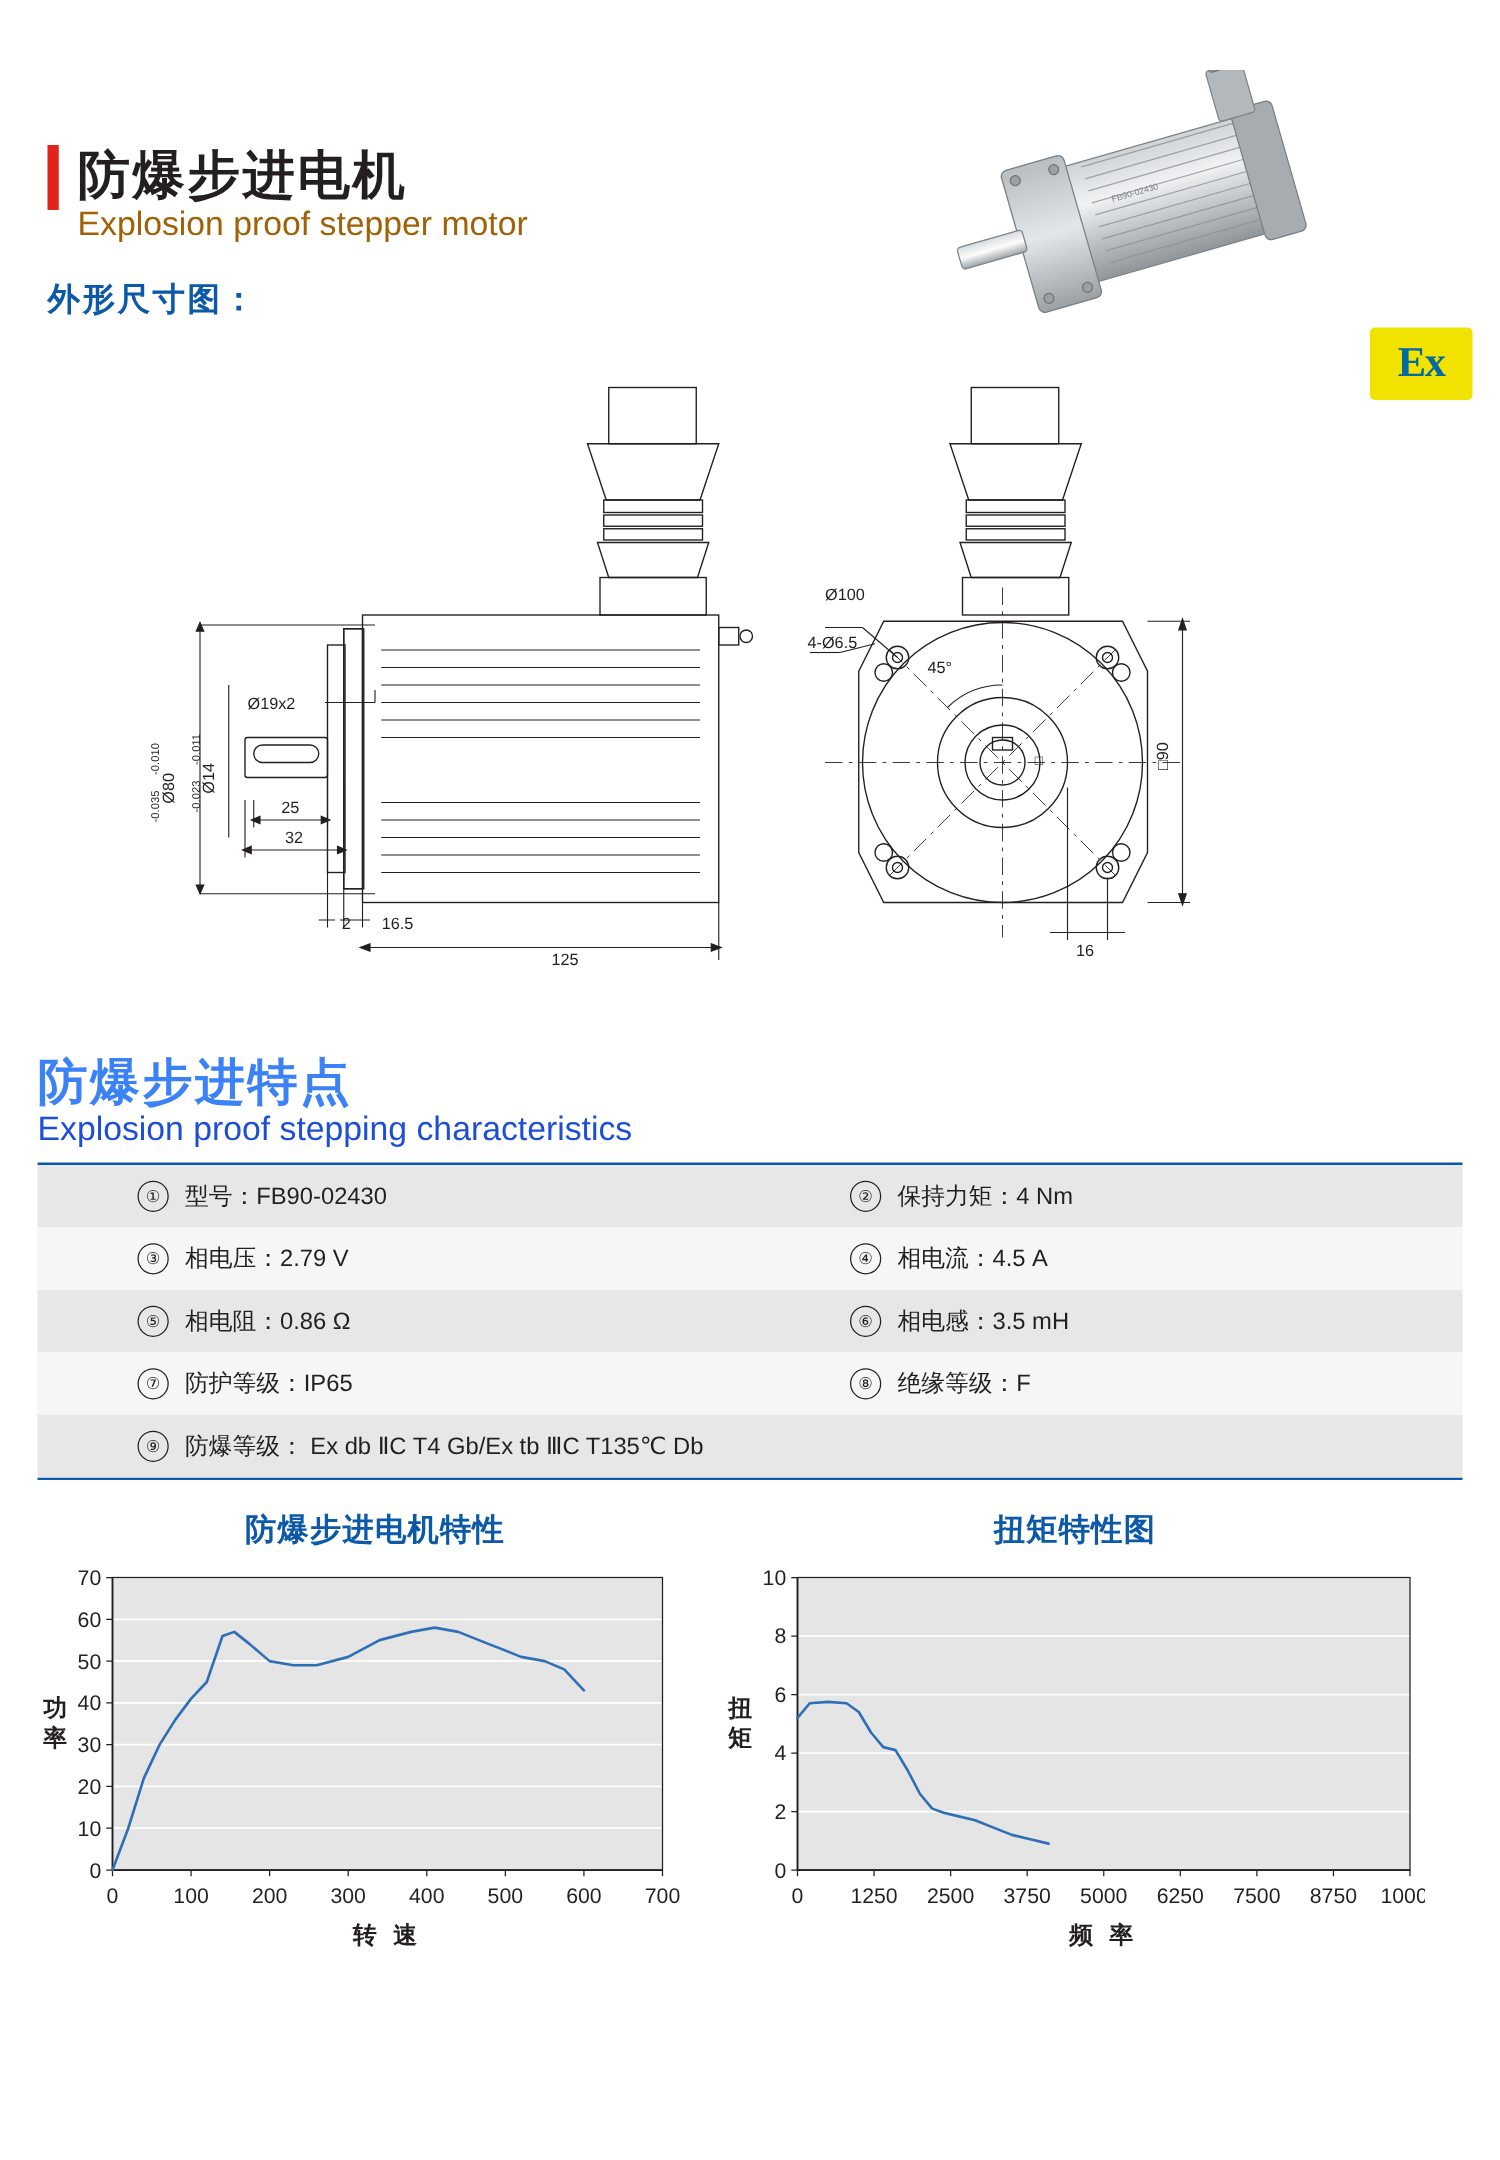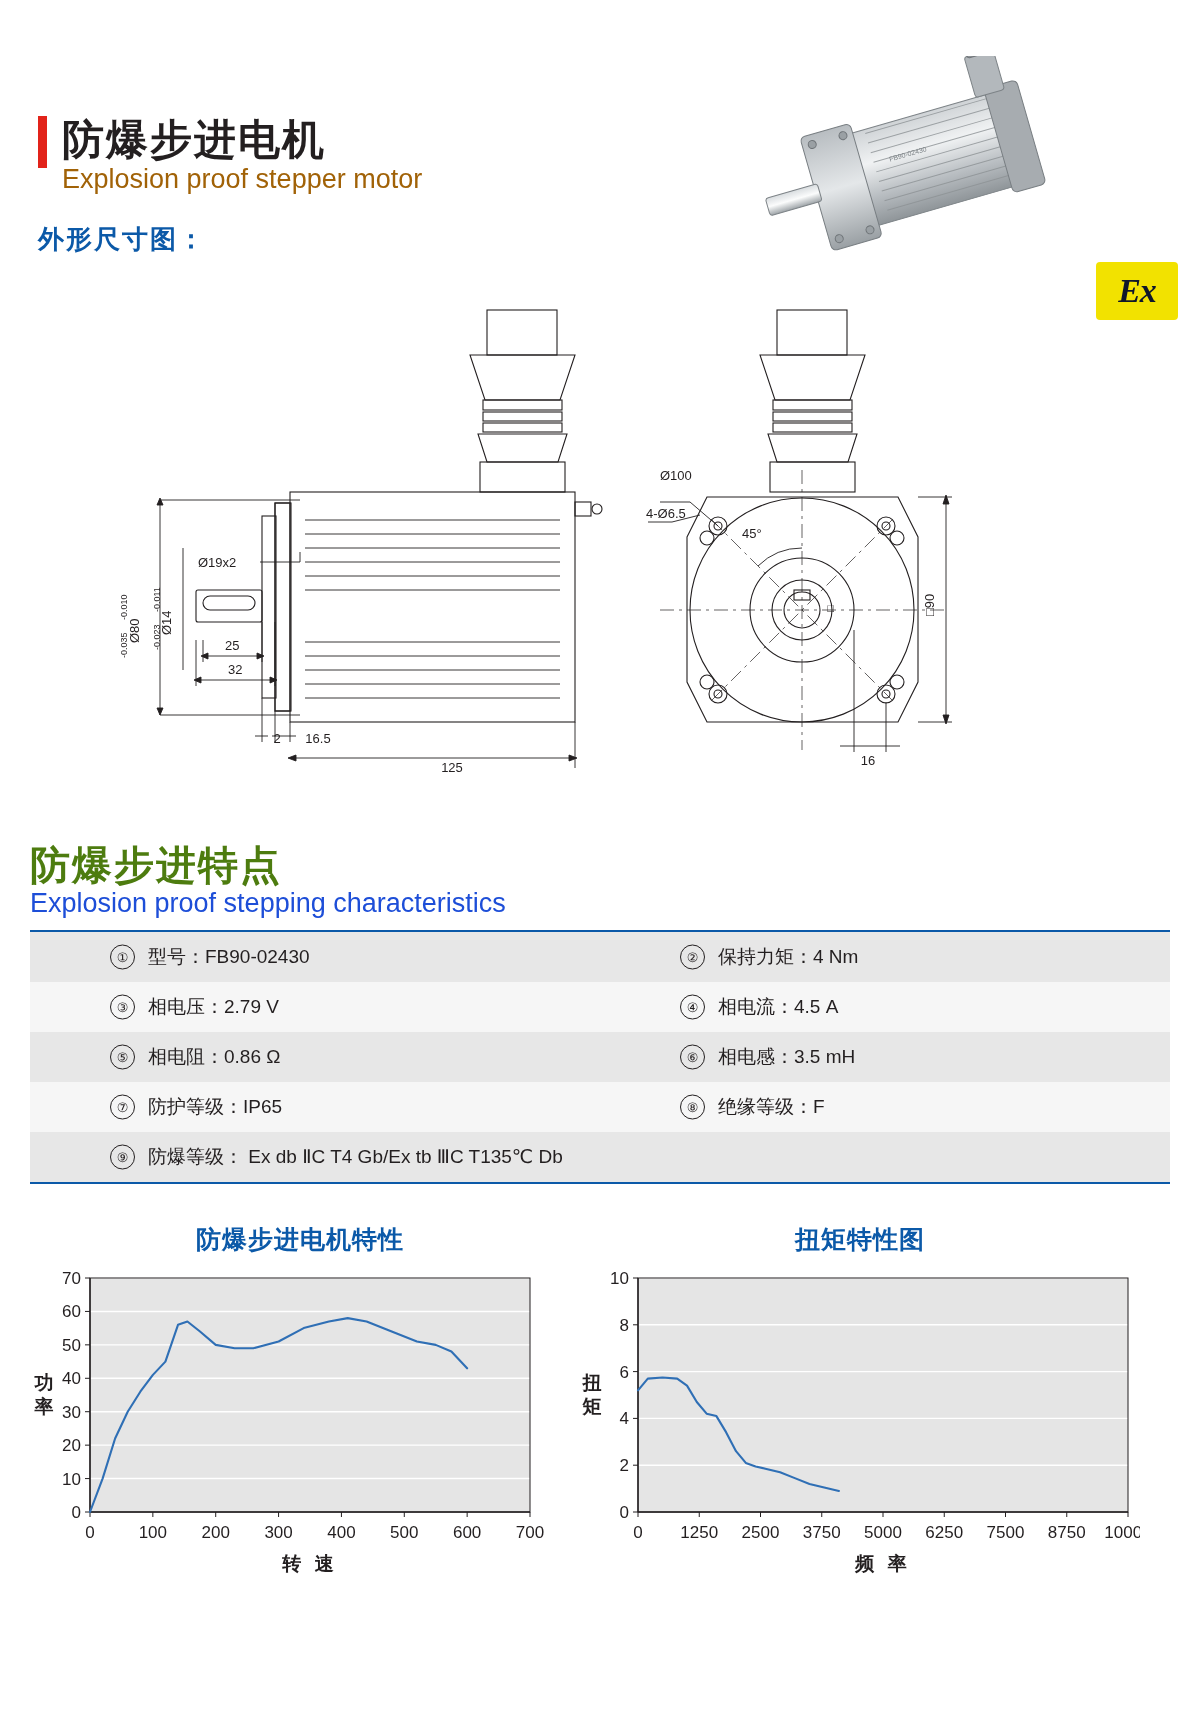--- a/index.html
+++ b/index.html
@@ -77,42 +77,41 @@
     width: 82px;
     height: 58px;
     background: #f2e200;
     border-radius: 4px;
     display: flex;
     align-items: center;
     justify-content: center;
     font-family: "Liberation Serif", serif;
     font-size: 34px;
     font-weight: bold;
-    font-style: italic;
-    color: #0f172a;
+    color: #0369a1;
     letter-spacing: -1px;
   }
 
   
   .drawing {
     position: absolute;
     left: 0;
     top: 290px;
     width: 1200px;
     height: 520px;
   }
 
   
   .char-title-cn {
     position: absolute;
     left: 30px;
     top: 838px;
     font-size: 40px;
     font-weight: bold;
-    color: #4d7c0f;
+    color: #3b82f6;
     letter-spacing: 2px;
     text-align: right;
   }
   .char-title-en {
     position: absolute;
     left: 30px;
     top: 888px;
     font-size: 27px;
     color: #1d4ed8;
   }
@@ -167,21 +166,21 @@
     top: 1205px;
     height: 400px;
   }
   .chart-left  { left: 30px;  width: 540px; }
   .chart-right { left: 580px; width: 560px; }
   .chart-title {
     text-align: center;
     font-size: 25px;
     font-weight: bold;
     color: #0b59a8;
-    margin: 18px 0 8px 0;
+    margin: 2px 0 8px 0;
     letter-spacing: 1px;
   }
   .chart-svg-wrap { position: relative; }
 </style>
 </head>
 <body>
 
 <div class="header">
   <div class="title-bar"></div>
   <div class="title-cn">防爆步进电机</div>

